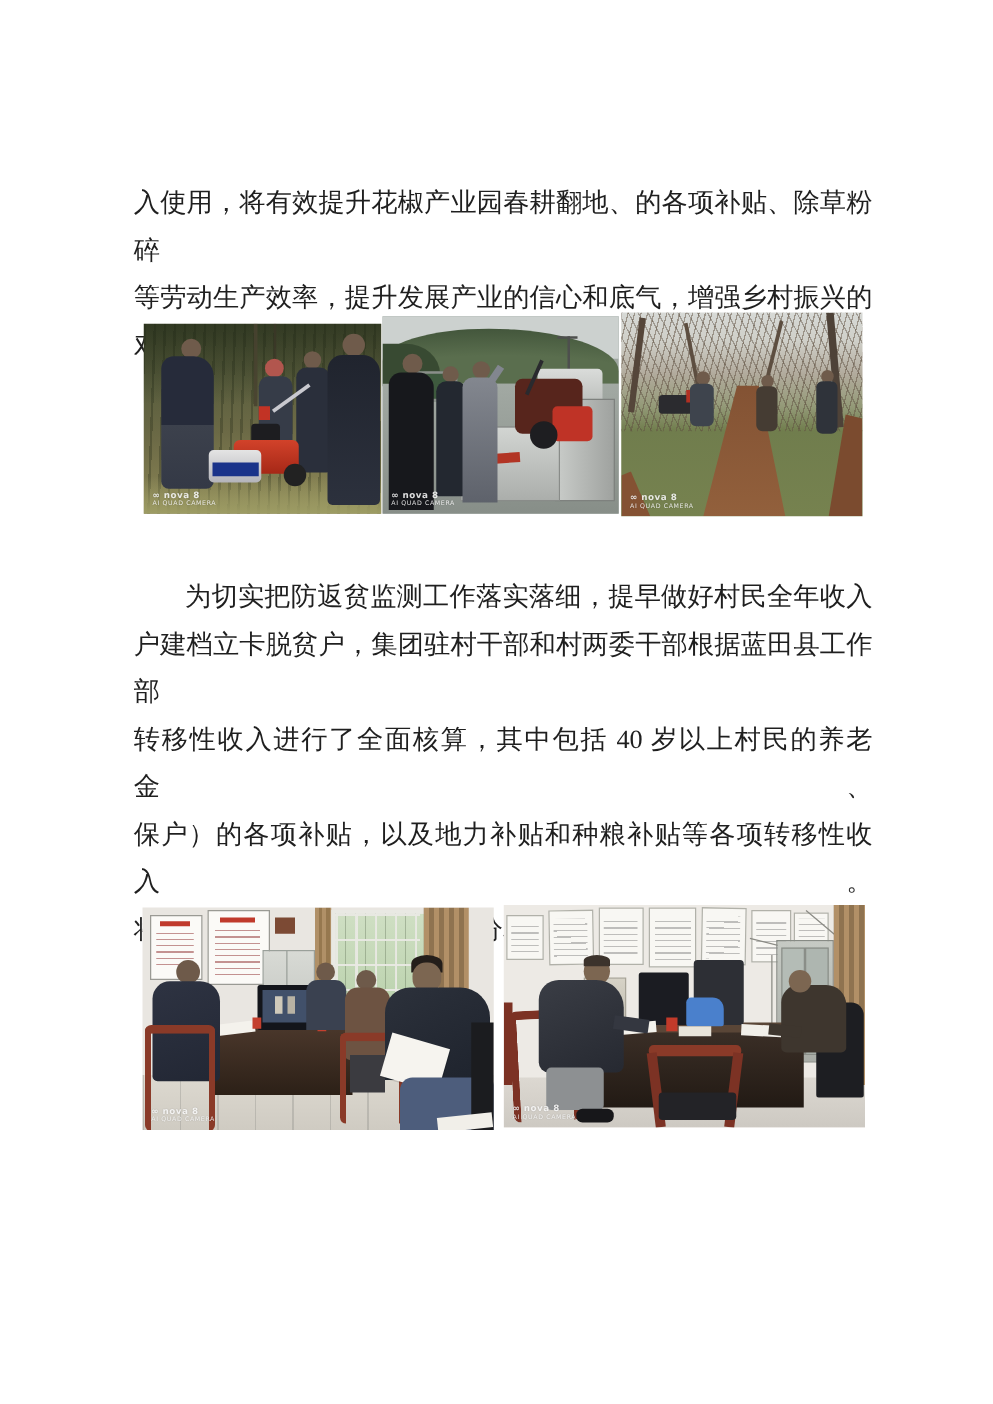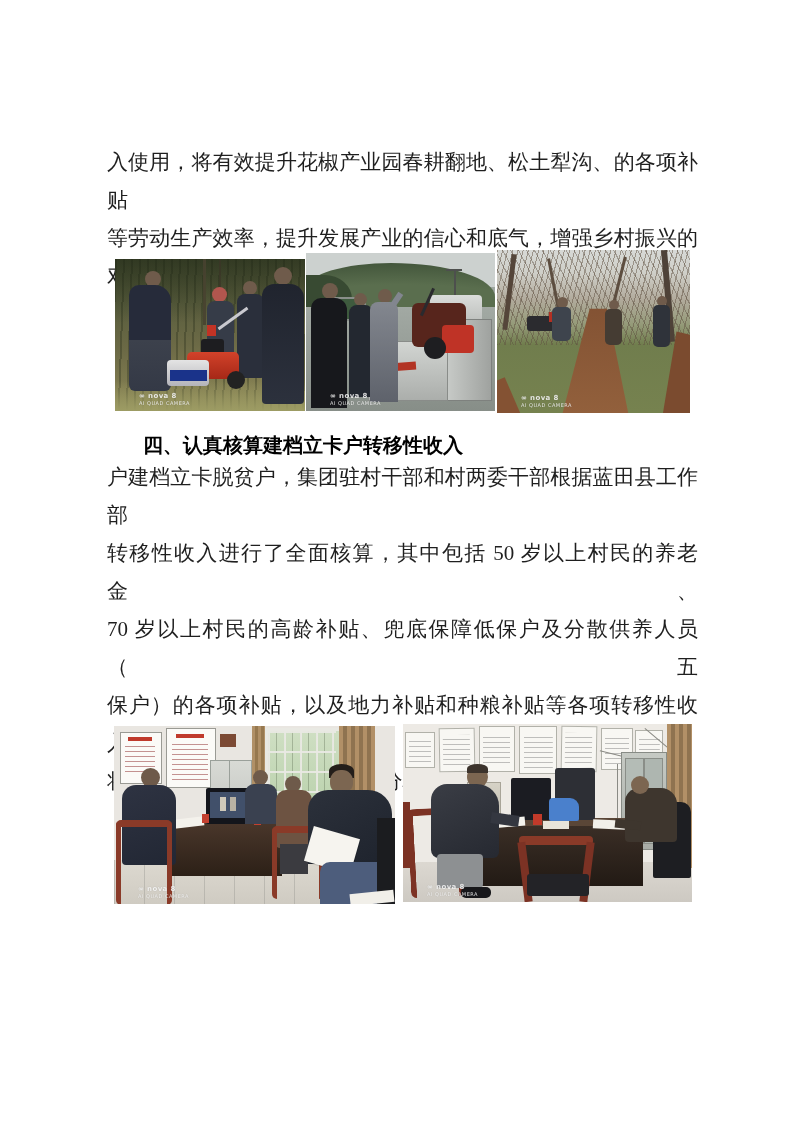--- a/index.html
+++ b/index.html
@@ -7,32 +7,32 @@
         font-family:"Liberation Serif","DejaVu Serif",serif;color:#1f1f1f;}
   .para{position:absolute;left:107px;width:591px;font-size:21px;line-height:38px;}
   .tl{text-align:justify;text-align-last:left;}
   .tl.j{text-align-last:justify;}
   .tl.ind{text-indent:41px;}
   .heading{position:absolute;left:107px;top:431px;margin:0;width:620px;text-indent:36px;
            font-family:"Liberation Sans","DejaVu Sans",sans-serif;font-weight:bold;
            font-size:20px;line-height:28px;color:#000;}
   .photo{position:absolute;overflow:hidden;}
   .photo i{position:absolute;display:block;}
-  .wm{position:absolute;left:24px;bottom:4px;z-index:50;color:rgba(255,255,255,.85);
+  .wm{position:absolute;left:7px;bottom:4px;z-index:50;color:rgba(255,255,255,.85);
       font-family:"DejaVu Sans",sans-serif;text-shadow:0 0 1px rgba(0,0,0,.25);}
   .wm .w1{display:block;font-size:7px;font-weight:bold;letter-spacing:.4px;line-height:8px;}
   .wm .w2{display:block;font-size:5px;letter-spacing:.5px;line-height:7px;}
 </style>
 </head>
 <body>
 
 <div class="page">
 
   <div class="para" style="top:143px">
-    <div class="tl j">入使用，将有效提升花椒产业园春耕翻地、松土犁沟、的各项补贴</div>
+    <div class="tl j">入使用，将有效提升花椒产业园春耕翻地、的各项补贴、除草粉碎</div>
     <div class="tl j">等劳动生产效率，提升发展产业的信心和底气，增强乡村振兴的</div>
     <div class="tl">对马王村。</div>
   </div>
 
   <div class="photo" style="left:115px;top:259px;width:190px;height:152px;background:linear-gradient(175deg,#474f33 0%,#5a5e3e 30%,#6c6a46 55%,#7e7a4f 75%,#8f8a58 100%)">
     <i style="left:0;top:0;right:0;bottom:0;background:repeating-linear-gradient(92deg,rgba(25,32,16,.28) 0 2px,transparent 2px 8px)"></i>
     <i style="left:0;top:0;right:0;height:64px;background:linear-gradient(180deg,rgba(30,38,20,.55),rgba(30,38,20,0))"></i>
     <i style="left:88px;top:0;width:3px;height:66px;background:rgba(72,66,48,.9)"></i>
     <i style="left:104px;top:0;width:2px;height:58px;background:rgba(60,56,40,.8)"></i>
     <i style="left:0;bottom:0;width:100%;height:30px;background:linear-gradient(0deg,#9d9c64,rgba(157,156,100,0))"></i>
@@ -102,26 +102,25 @@
     <i style="left:112px;top:50px;width:10px;height:10px;border-radius:50%;background:#6f5b4b"></i>
     <i style="left:108px;top:59px;width:17px;height:36px;border-radius:5px;background:#453c33"></i>
     <i style="left:160px;top:46px;width:10px;height:10px;border-radius:50%;background:#6f5b4b"></i>
     <i style="left:156px;top:55px;width:17px;height:42px;border-radius:5px;background:#2f333a"></i>
     <div class="wm">
       <span class="w1">∞ nova 8</span>
       <span class="w2">AI QUAD CAMERA</span>
     </div>
   </div>
 
-  <h2 class="heading">四、认真核算建档立卡户转移性收入</h2>
 
   <div class="para" style="top:458px">
+    <div class="tl j ind">为切实把防返贫监测工作落实落细，提早做好村民全年收入</div>
     <div class="tl j">户建档立卡脱贫户，集团驻村干部和村两委干部根据蓝田县工作部</div>
-    <div class="tl j">转移性收入进行了全面核算，其中包括 50 岁以上村民的养老金、</div>
-    <div class="tl j">70 岁以上村民的高龄补贴、兜底保障低保户及分散供养人员（五</div>
+    <div class="tl j">转移性收入进行了全面核算，其中包括 40 岁以上村民的养老金、</div>
     <div class="tl j">保户）的各项补贴，以及地力补贴和种粮补贴等各项转移性收入。</div>
     <div class="tl j">将核算结果与去年进行比照、分析、研判后，逐户录入登记表。</div>
   </div>
 
   <div class="photo" style="left:114px;top:726px;width:281px;height:178px;background:#e9e6e1">
     <i style="left:0;bottom:0;width:100%;height:44px;background:linear-gradient(180deg,#ddd9d0,#cfcbc2)"></i>
     <i style="left:0;bottom:0;width:100%;height:44px;background:repeating-linear-gradient(90deg,rgba(140,140,135,.35) 0 1px,transparent 1px 30px)"></i>
     <i style="left:6px;top:6px;width:40px;height:50px;background:#fbfaf7;border:1px solid #9a9a94"></i>
     <i style="left:14px;top:11px;width:24px;height:4px;background:#c03a2c"></i>
     <i style="left:11px;top:20px;width:30px;height:30px;background:repeating-linear-gradient(180deg,rgba(150,60,60,.55) 0 1px,transparent 1px 5px)"></i>

